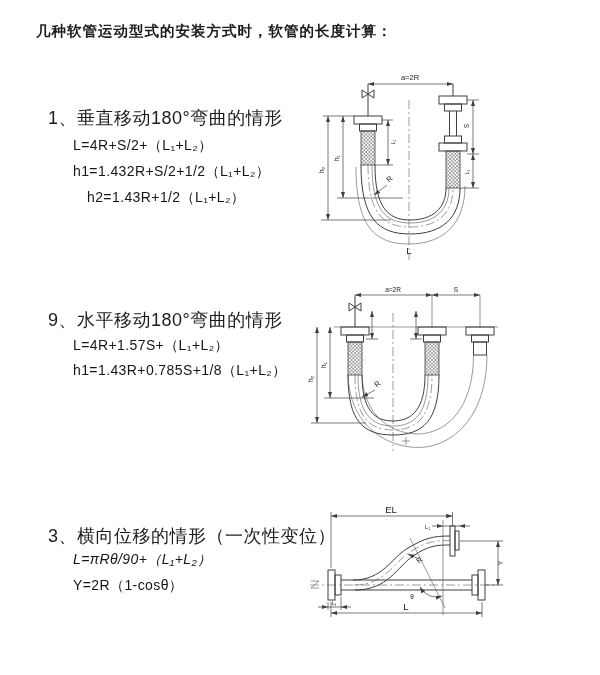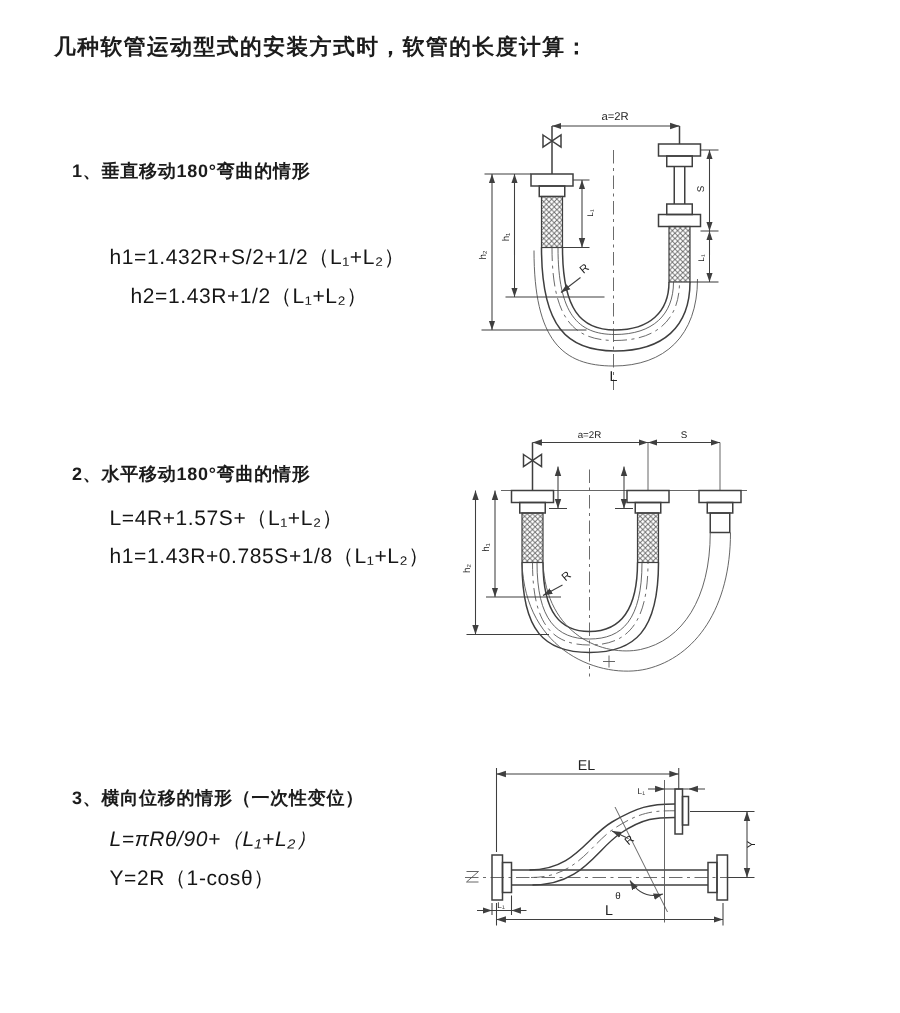--- a/index.html
+++ b/index.html
@@ -1,19 +1,19 @@
 <!DOCTYPE html>
 <html><head>
 <meta charset="utf-8">
 <style>
   html,body{margin:0;padding:0;}
   .page{width:600px;height:675px;position:relative;background:#ffffff;overflow:hidden;
         font-family:"Liberation Sans",sans-serif;color:#1c1c1c;padding-left:16px;}
   .title{position:absolute;left:36px;top:22px;font-size:14.5px;font-weight:700;letter-spacing:1px;}
-  .sec-head{position:absolute;font-size:12px;font-weight:700;letter-spacing:0.5px;}
+  .sec-head{position:absolute;font-size:18px;font-weight:400;letter-spacing:0.5px;}
   .formula{position:absolute;font-size:14px;font-weight:400;letter-spacing:0.4px;color:#161616;}
   .dsvg{position:absolute;}
   
   .ln{stroke:#3f3f3f;stroke-width:1;fill:none;}
   .tn{stroke:#555555;stroke-width:0.6;fill:none;}
   .dim{stroke:#3f3f3f;stroke-width:0.7;fill:none;}
   .cl{stroke:#5a5a5a;stroke-width:0.6;fill:none;stroke-dasharray:9 3 2 3;}
   .hx{fill:url(#hx);stroke:#3f3f3f;stroke-width:0.8;}
   svg text{fill:#222222;font-family:"Liberation Sans",sans-serif;}
   .t5{font-size:5.5px;} .t6{font-size:6.5px;} .t7{font-size:7.5px;} .t9{font-size:9.5px;}
@@ -30,24 +30,25 @@
       </marker>
       <pattern id="hx" patternUnits="userSpaceOnUse" width="3.5" height="3.5">
         <path d="M0,0 L3.5,3.5 M3.5,0 L0,3.5" stroke="#6a6a6a" stroke-width="0.6"></path>
       </pattern>
     </defs>
   </svg>
 
   <div class="title">几种软管运动型式的安装方式时，软管的长度计算：</div>
 
   <div class="sec-head" style="left:48px;top:106px;">1、垂直移动180°弯曲的情形</div>
+  <div class="formula" style="left:73px;top:137px;">L=4R+S/2+（L₁+L₂）</div>
   <div class="formula" style="left:73px;top:163px;">h1=1.432R+S/2+1/2（L₁+L₂）</div>
   <div class="formula" style="left:73px;top:189px;margin-left:14px;">h2=1.43R+1/2（L₁+L₂）</div>
 
-  <div class="sec-head" style="left:48px;top:308px;">2、水平移动180°弯曲的情形</div>
+  <div class="sec-head" style="left:48px;top:308px;">9、水平移动180°弯曲的情形</div>
   <div class="formula" style="left:73px;top:337px;">L=4R+1.57S+（L₁+L₂）</div>
   <div class="formula" style="left:73px;top:362px;">h1=1.43R+0.785S+1/8（L₁+L₂）</div>
 
   <div class="sec-head" style="left:48px;top:524px;">3、横向位移的情形（一次性变位）</div>
   <div class="formula" style="left:73px;top:551px;font-style:italic;">L=πRθ/90+（L₁+L₂）</div>
   <div class="formula" style="left:73px;top:577px;">Y=2R（1-cosθ）</div>
 
   <svg class="dsvg" style="left:303px;top:68px;" width="235" height="200" viewBox="0 0 235 200">
     <g>
       <line class="cl" x1="106" y1="32" x2="106" y2="192"></line>

